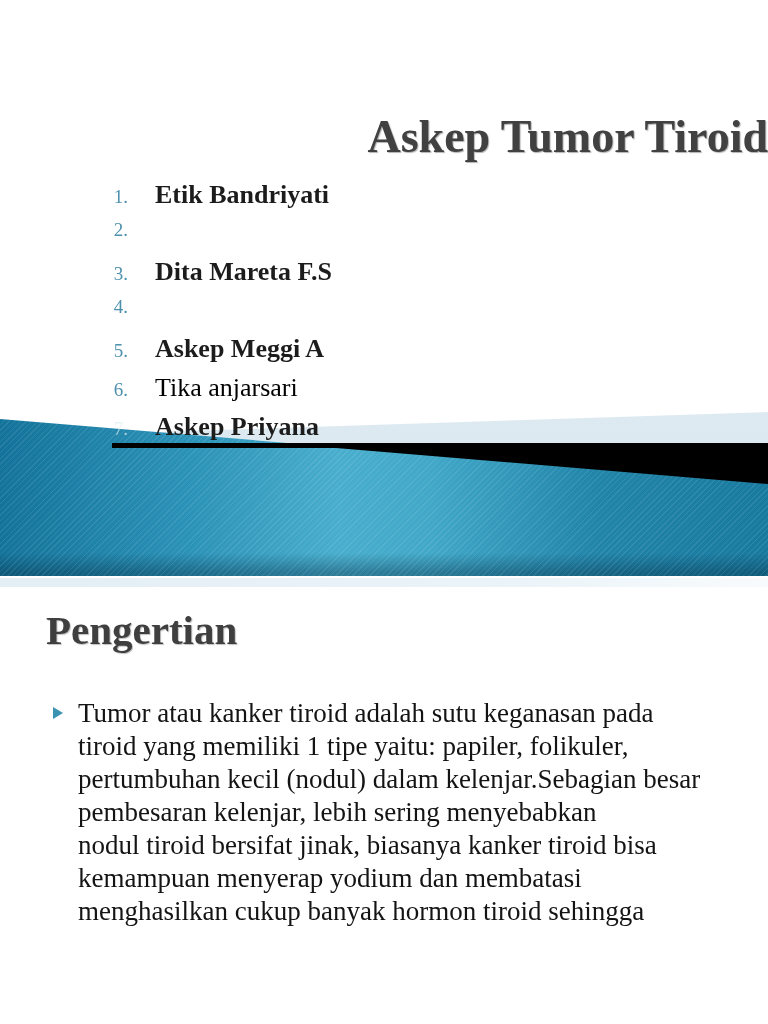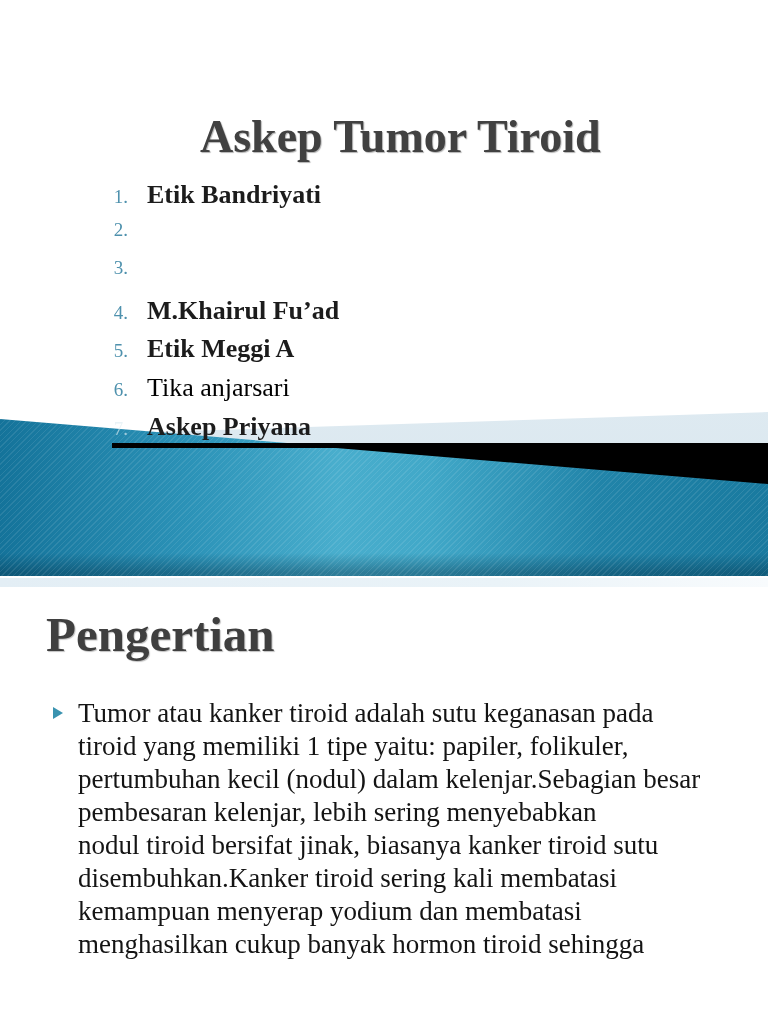--- a/index.html
+++ b/index.html
@@ -8,31 +8,31 @@
     font-family:"Liberation Serif","DejaVu Serif",serif;
     overflow:hidden;
   }
   .slide{position:absolute;left:0;width:768px;background:#fff;}
   .slide-1{top:0;height:576px;overflow:hidden;}
   .slide-2{top:576px;height:448px;overflow:hidden;}
 
   
   .slide-title{
     position:absolute;top:110px;left:200px;right:0;
-    text-align:left;font-size:46px;font-weight:600;color:#414141;
+    text-align:right;font-size:46px;font-weight:600;color:#414141;
     text-shadow:1px 1px 1px rgba(0,0,0,0.30);
     white-space:nowrap;z-index:5;
   }
   .roster{position:absolute;top:180px;left:0;right:0;margin:0;padding:0;list-style:none;z-index:5;}
   .roster-item{display:flex;align-items:baseline;height:38.6px;}
   .roster-num{
     width:128px;text-align:right;font-size:19px;color:#4e91ad;flex:none;
   }
   .roster-name{
-    margin-left:19px;font-size:26px;font-weight:700;color:#1c1c1c;white-space:nowrap;
+    margin-left:27px;font-size:26px;font-weight:700;color:#1c1c1c;white-space:nowrap;
   }
   .roster-item.muted .roster-name{font-weight:400;color:#000000;}
   .roster-item.on-band .roster-num{color:rgba(223,236,242,0.65);}
 
   .band{position:absolute;inset:0;pointer-events:none;}
   .band-pale{
     z-index:1;
     background:linear-gradient(180deg,#ecf3f8 0%,#d8e6ee 100%);
     clip-path:polygon(0 437px,768px 412px,768px 445px,0 445px);
   }
@@ -49,21 +49,21 @@
     clip-path:polygon(112px 443px,768px 443px,768px 484px,336px 448px,112px 448px);
   }
 
   
   .slide2-strip{
     position:absolute;top:2px;left:0;width:100%;height:9px;
     background:linear-gradient(90deg,#e3eef5 0%,#eaf3f8 65%,#f8fbfd 100%);
   }
   .slide2-heading{
     position:absolute;top:30px;left:46px;
-    font-size:49px;font-weight:600;color:#3f3f3f;
+    font-size:41px;font-weight:600;color:#3f3f3f;
     text-shadow:1px 1px 1px rgba(0,0,0,0.25);
     white-space:nowrap;
   }
   .bullet-block{position:absolute;top:121px;left:78px;width:678px;}
   .bullet-line{font-size:27px;line-height:33px;color:#141414;white-space:nowrap;}
   .bullet-marker{
     position:absolute;left:-25px;top:10px;width:0;height:0;
     border-left:10px solid #3a93b0;
     border-top:6px solid transparent;border-bottom:6px solid transparent;
   }
@@ -78,28 +78,28 @@
   <ol class="roster">
     <li class="roster-item">
       <span class="roster-num">1.</span>
       <span class="roster-name">Etik Bandriyati</span>
     </li>
     <li class="roster-item">
       <span class="roster-num">2.</span>
     </li>
     <li class="roster-item">
       <span class="roster-num">3.</span>
+      <span class="roster-name">Dita Mareta F.S</span>
     </li>
     <li class="roster-item">
       <span class="roster-num">4.</span>
-      <span class="roster-name">M.Khairul Fu’ad</span>
     </li>
     <li class="roster-item">
       <span class="roster-num">5.</span>
-      <span class="roster-name">Etik Meggi A</span>
+      <span class="roster-name">Askep Meggi A</span>
     </li>
     <li class="roster-item muted">
       <span class="roster-num">6.</span>
       <span class="roster-name">Tika anjarsari</span>
     </li>
     <li class="roster-item on-band">
       <span class="roster-num">7.</span>
       <span class="roster-name">Askep Priyana</span>
     </li>
   </ol>
@@ -114,18 +114,17 @@
   <div class="slide2-strip"></div>
 
   <div class="slide2-heading">Pengertian</div>
 
   <div class="bullet-block">
     <span class="bullet-marker"></span>
     <div class="bullet-line">Tumor atau kanker tiroid adalah sutu keganasan pada</div>
     <div class="bullet-line">tiroid yang memiliki 1 tipe yaitu: papiler, folikuler,</div>
     <div class="bullet-line">pertumbuhan kecil (nodul) dalam kelenjar.Sebagian besar</div>
     <div class="bullet-line">pembesaran kelenjar, lebih sering menyebabkan</div>
-    <div class="bullet-line">nodul tiroid bersifat jinak, biasanya kanker tiroid sutu</div>
-    <div class="bullet-line">disembuhkan.Kanker tiroid sering kali membatasi</div>
+    <div class="bullet-line">nodul tiroid bersifat jinak, biasanya kanker tiroid bisa</div>
     <div class="bullet-line">kemampuan menyerap yodium dan membatasi</div>
     <div class="bullet-line">menghasilkan cukup banyak hormon tiroid sehingga</div>
   </div>
 </div>
 
 </body></html>

